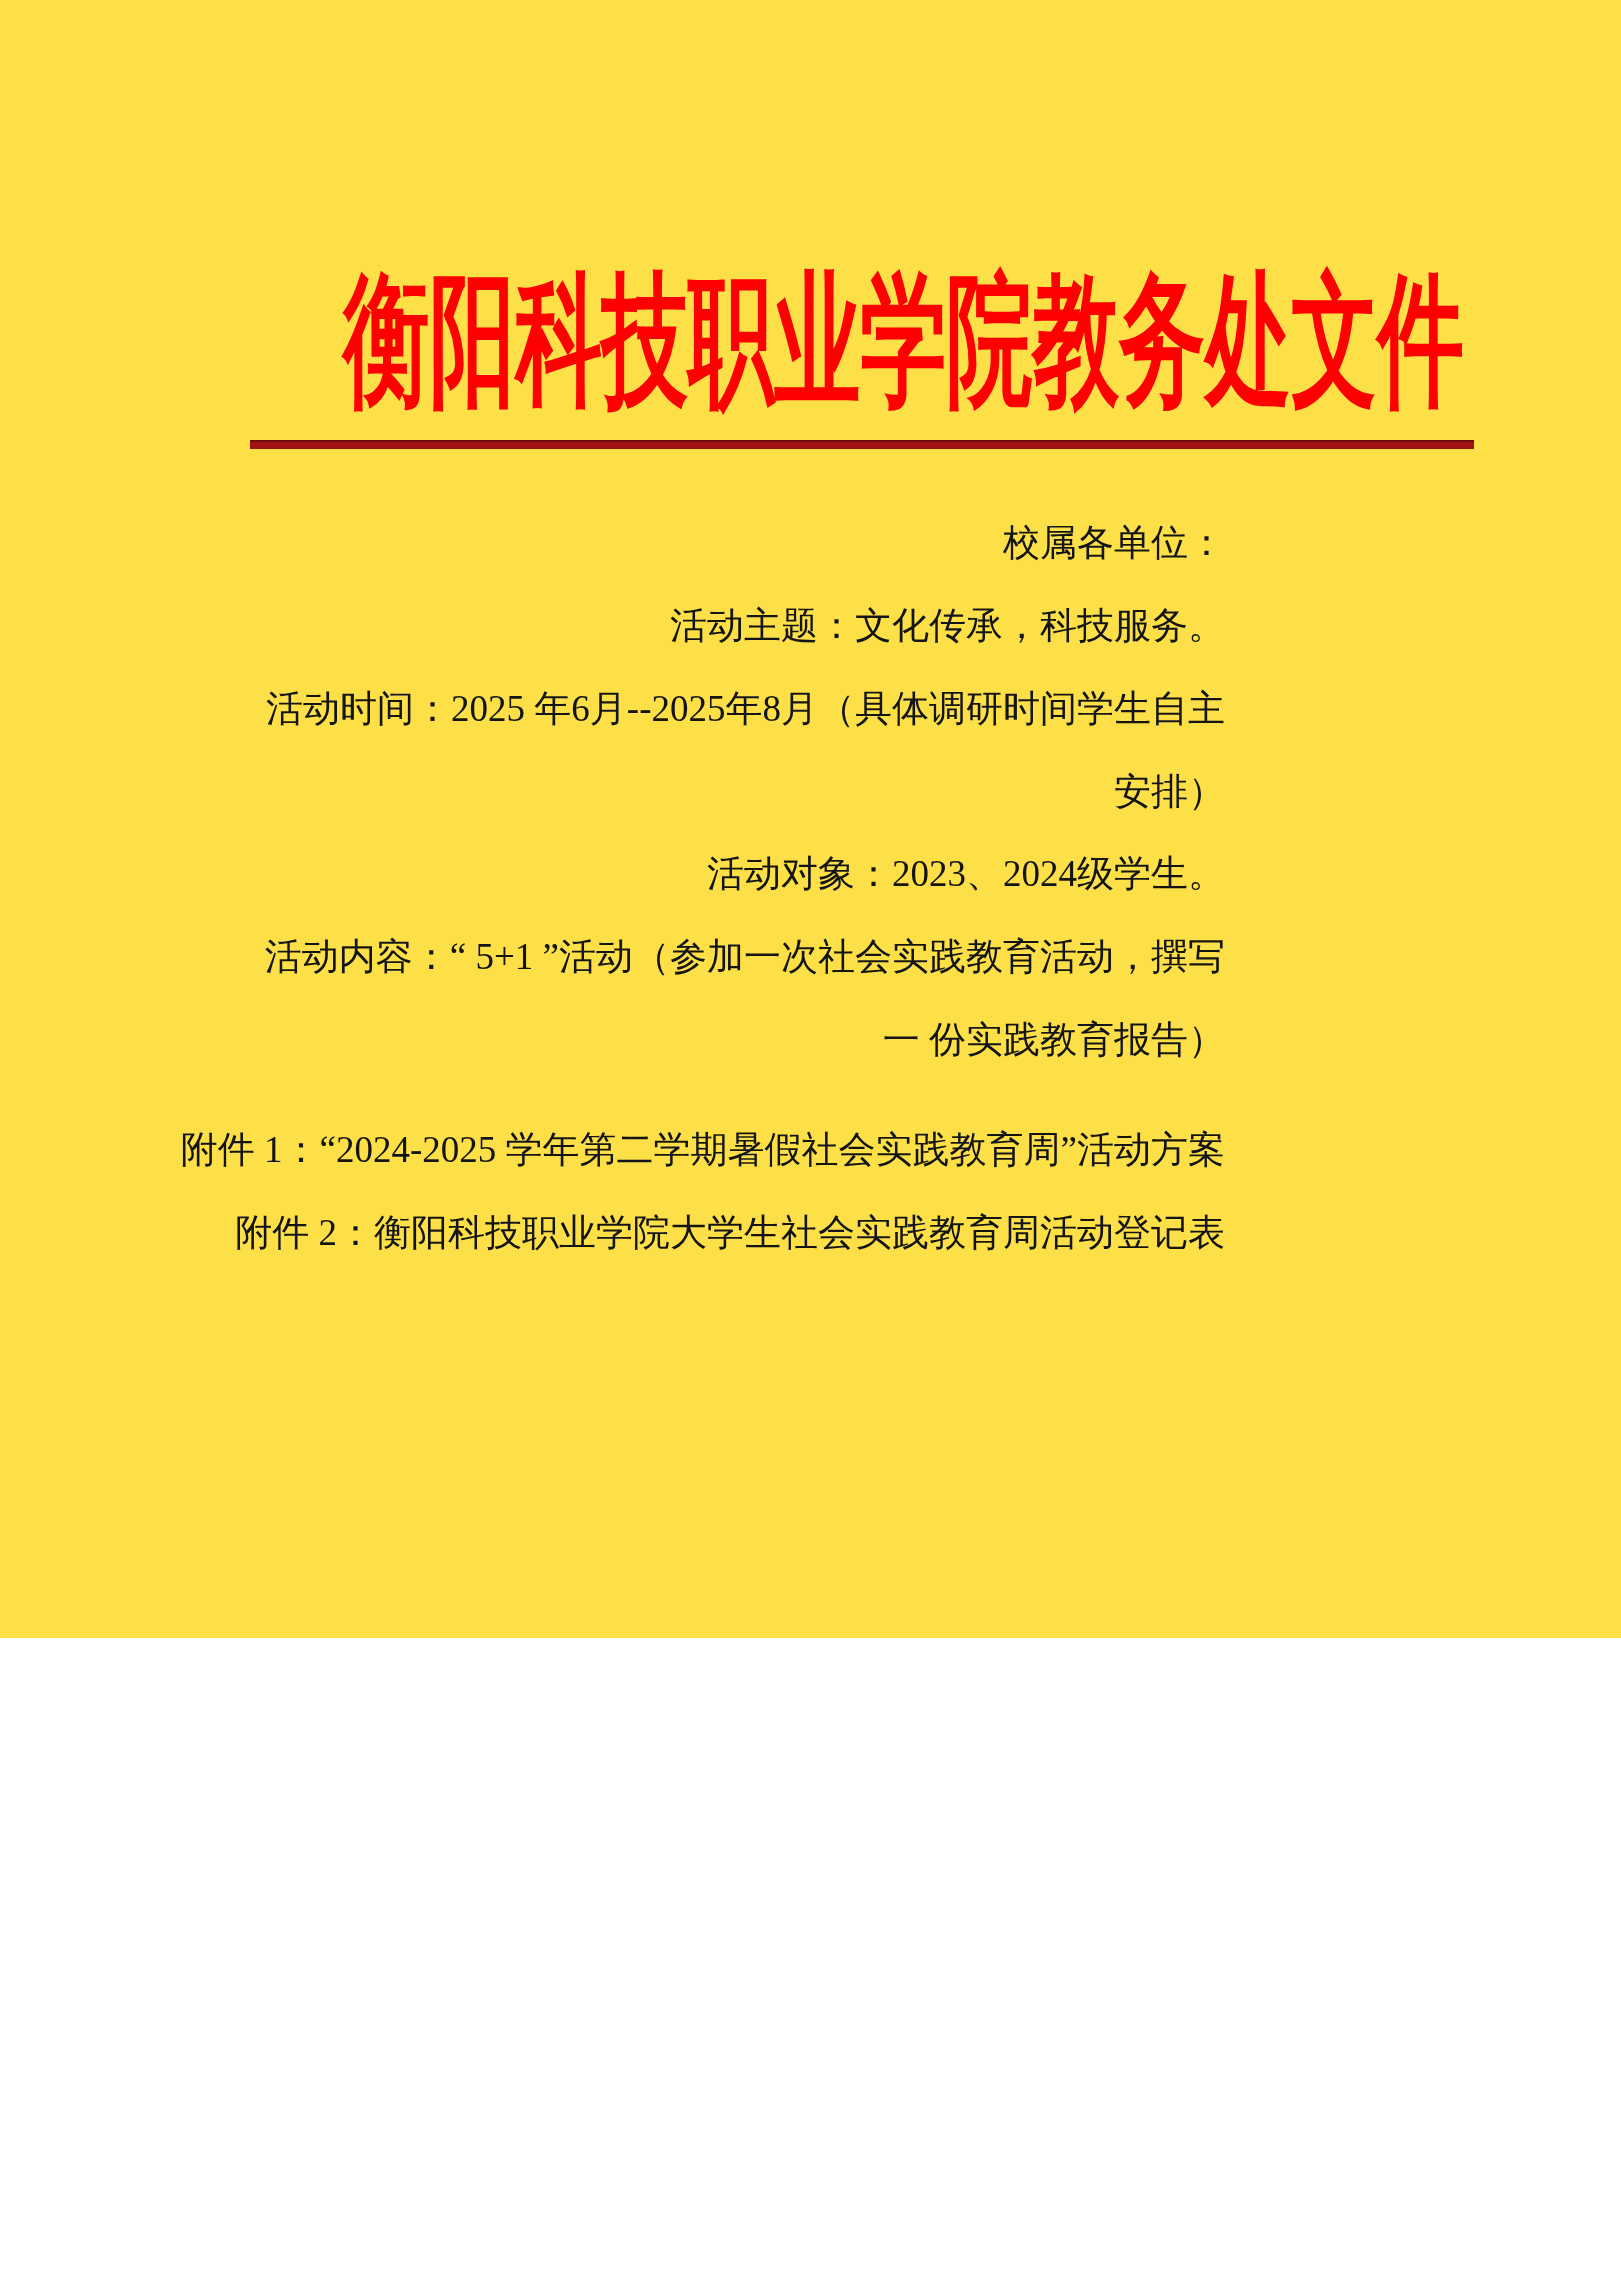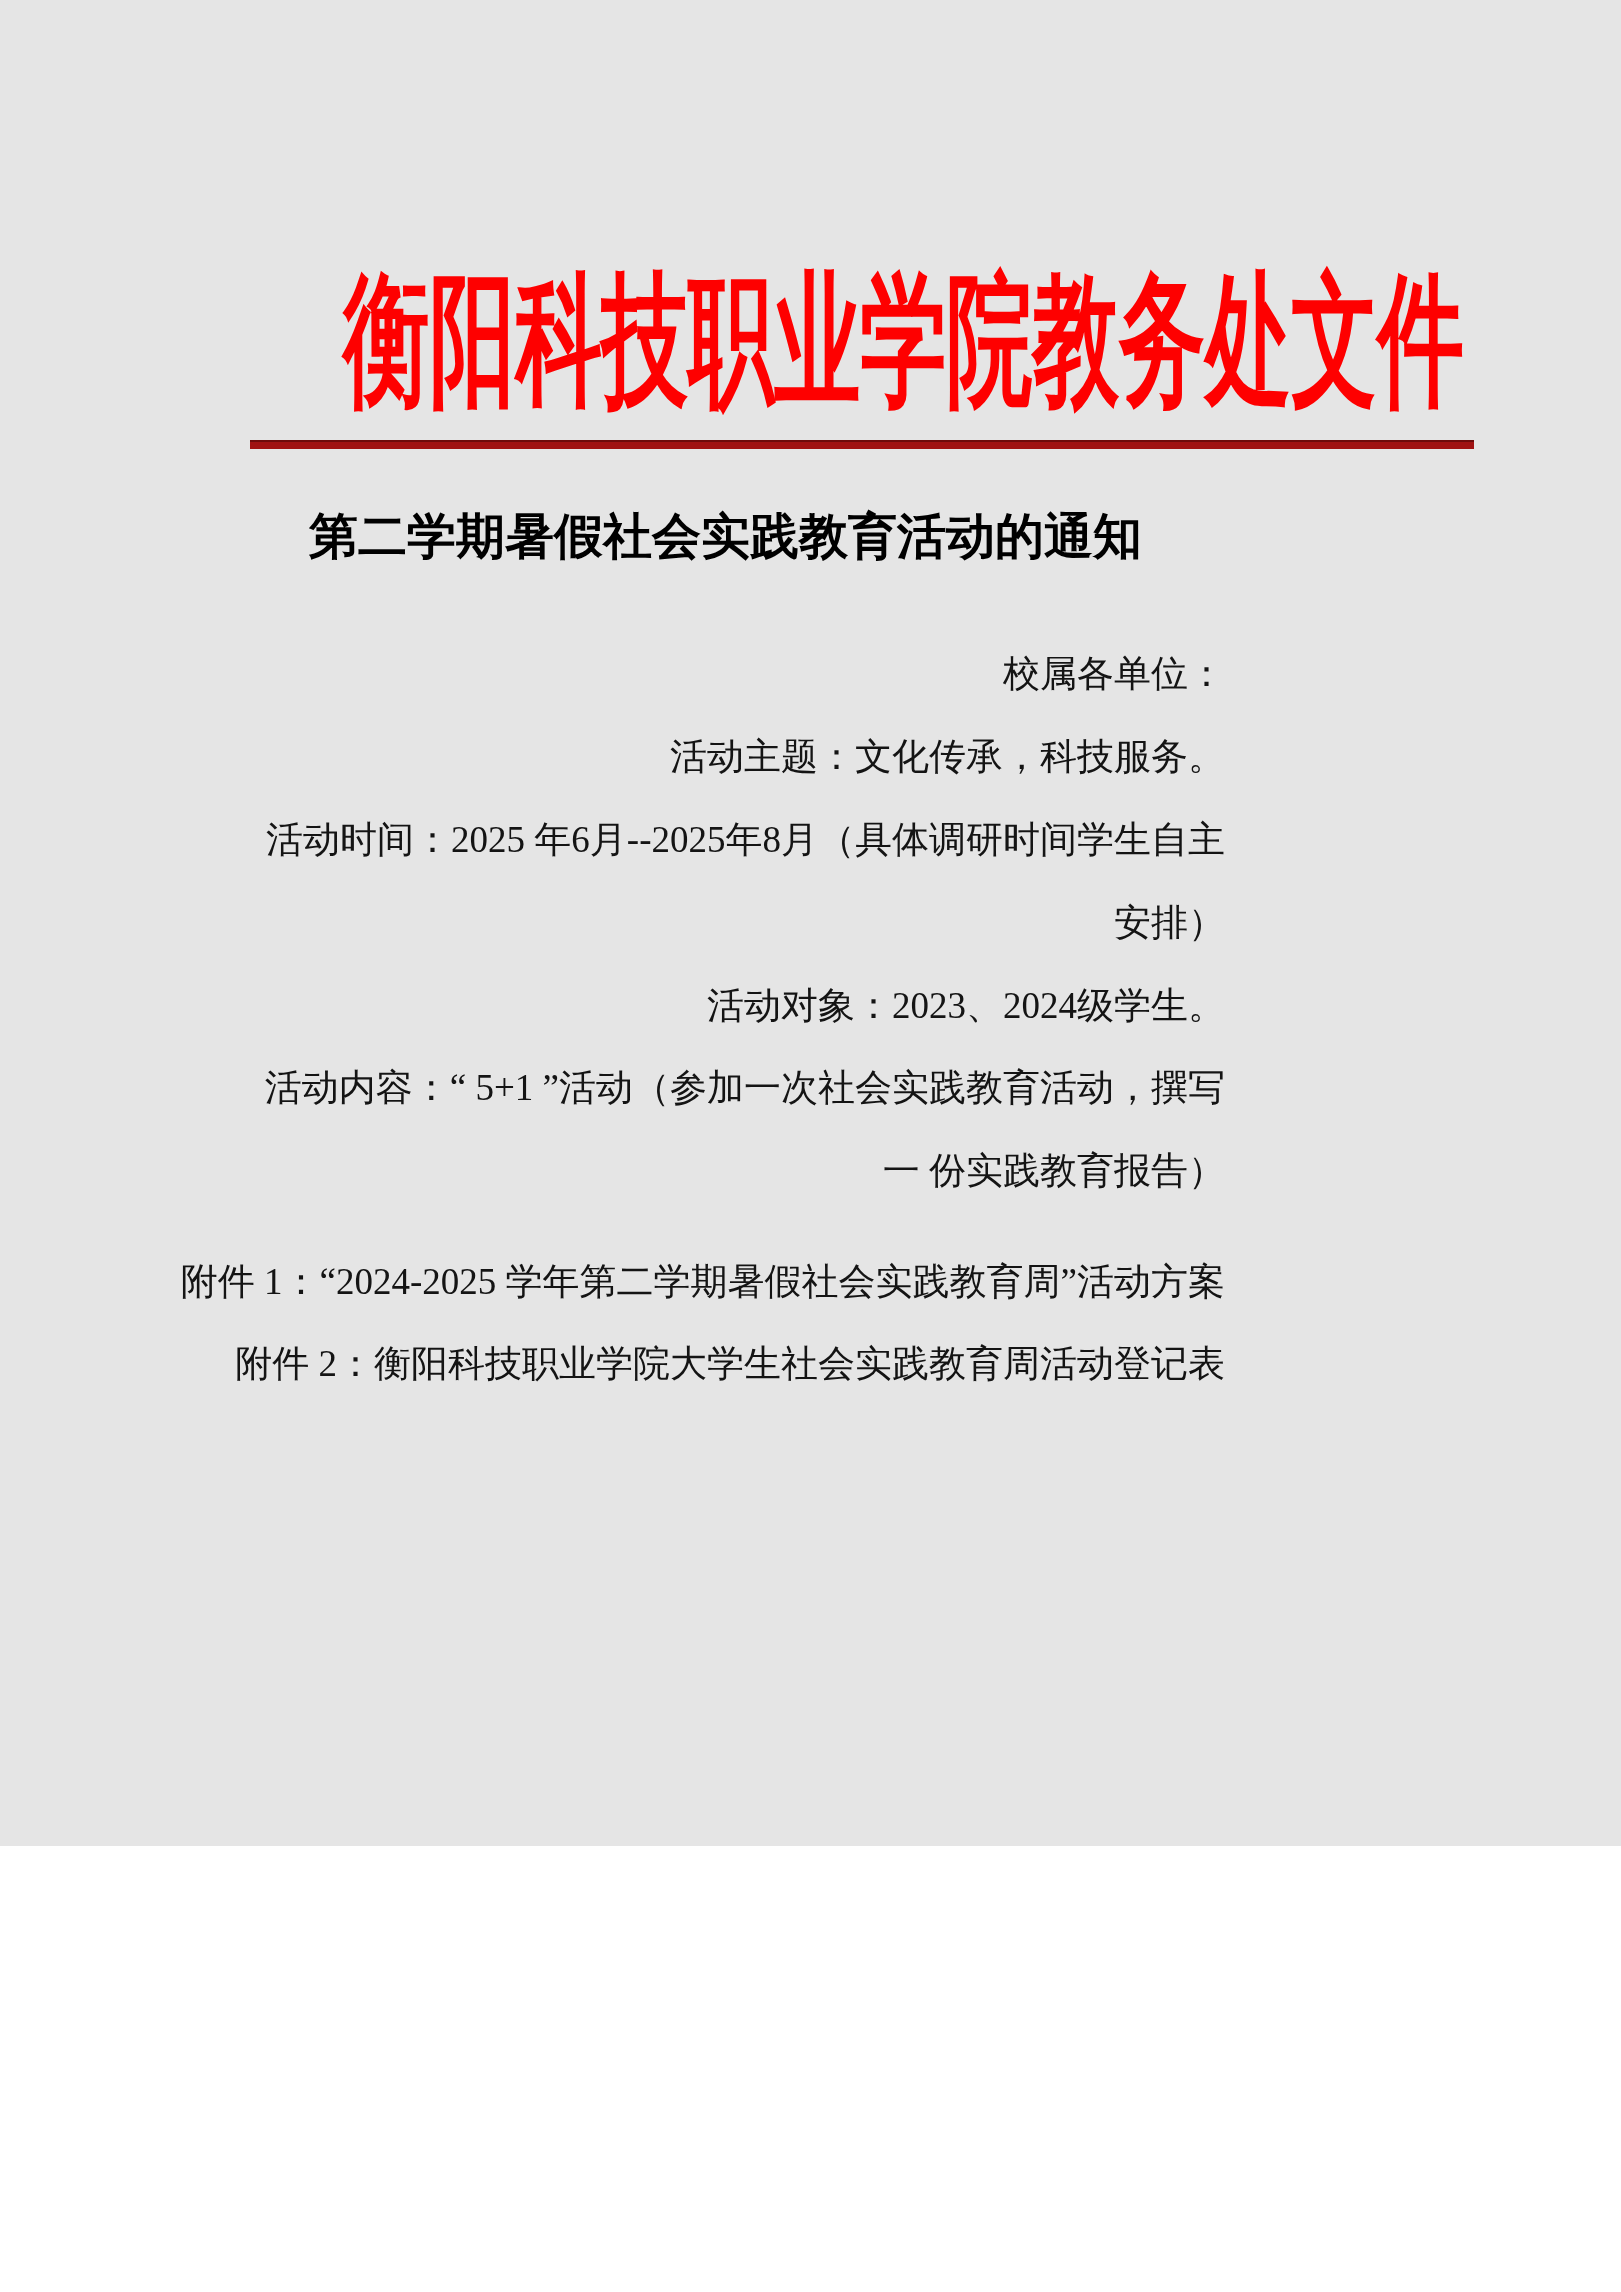--- a/index.html
+++ b/index.html
@@ -1,19 +1,19 @@
 <!DOCTYPE html>
 <html><head>
 <meta charset="utf-8">
 <style>
   html,body{margin:0;padding:0;background:#ffffff;}
   .page{
     position:relative;
-    width:1621px;height:1846px;
-    background:#e5e5e5;
+    width:1621px;height:1638px;
+    background:#fde047;
     overflow:hidden;
     font-family:"Liberation Serif", serif;
     color:#111;
   }
   
   .red-header{margin-top:272px;text-align:center;}
   .red-header-text{
     display:inline-block;
     font-size:139px;line-height:1;font-weight:bold;
     color:#fe0000;white-space:nowrap;
@@ -68,21 +68,20 @@
 <div class="page">
 
   <div class="red-header">
     <div class="red-header-text">衡阳科技职业学院教务处文件</div>
   </div>
 
   <div class="red-rule"></div>
 
 
   <div class="notice-title">
-    <div>第二学期暑假社会实践教育活动的通知</div>
   </div>
 
   <div class="body-block">
     <p class="salutation">校属各单位：</p>
     <p class="indent">活动主题：文化传承，科技服务。</p>
     <p class="indent">活动时间：2025 年6月--2025年8月（具体调研时间学生自主安排）</p>
     <p class="indent">活动对象：2023、2024级学生。</p>
     <p class="indent">活动内容：“ 5+1 ”活动（参加一次社会实践教育活动，撰写一 份实践教育报告）</p>
 
     <div class="attachments">

